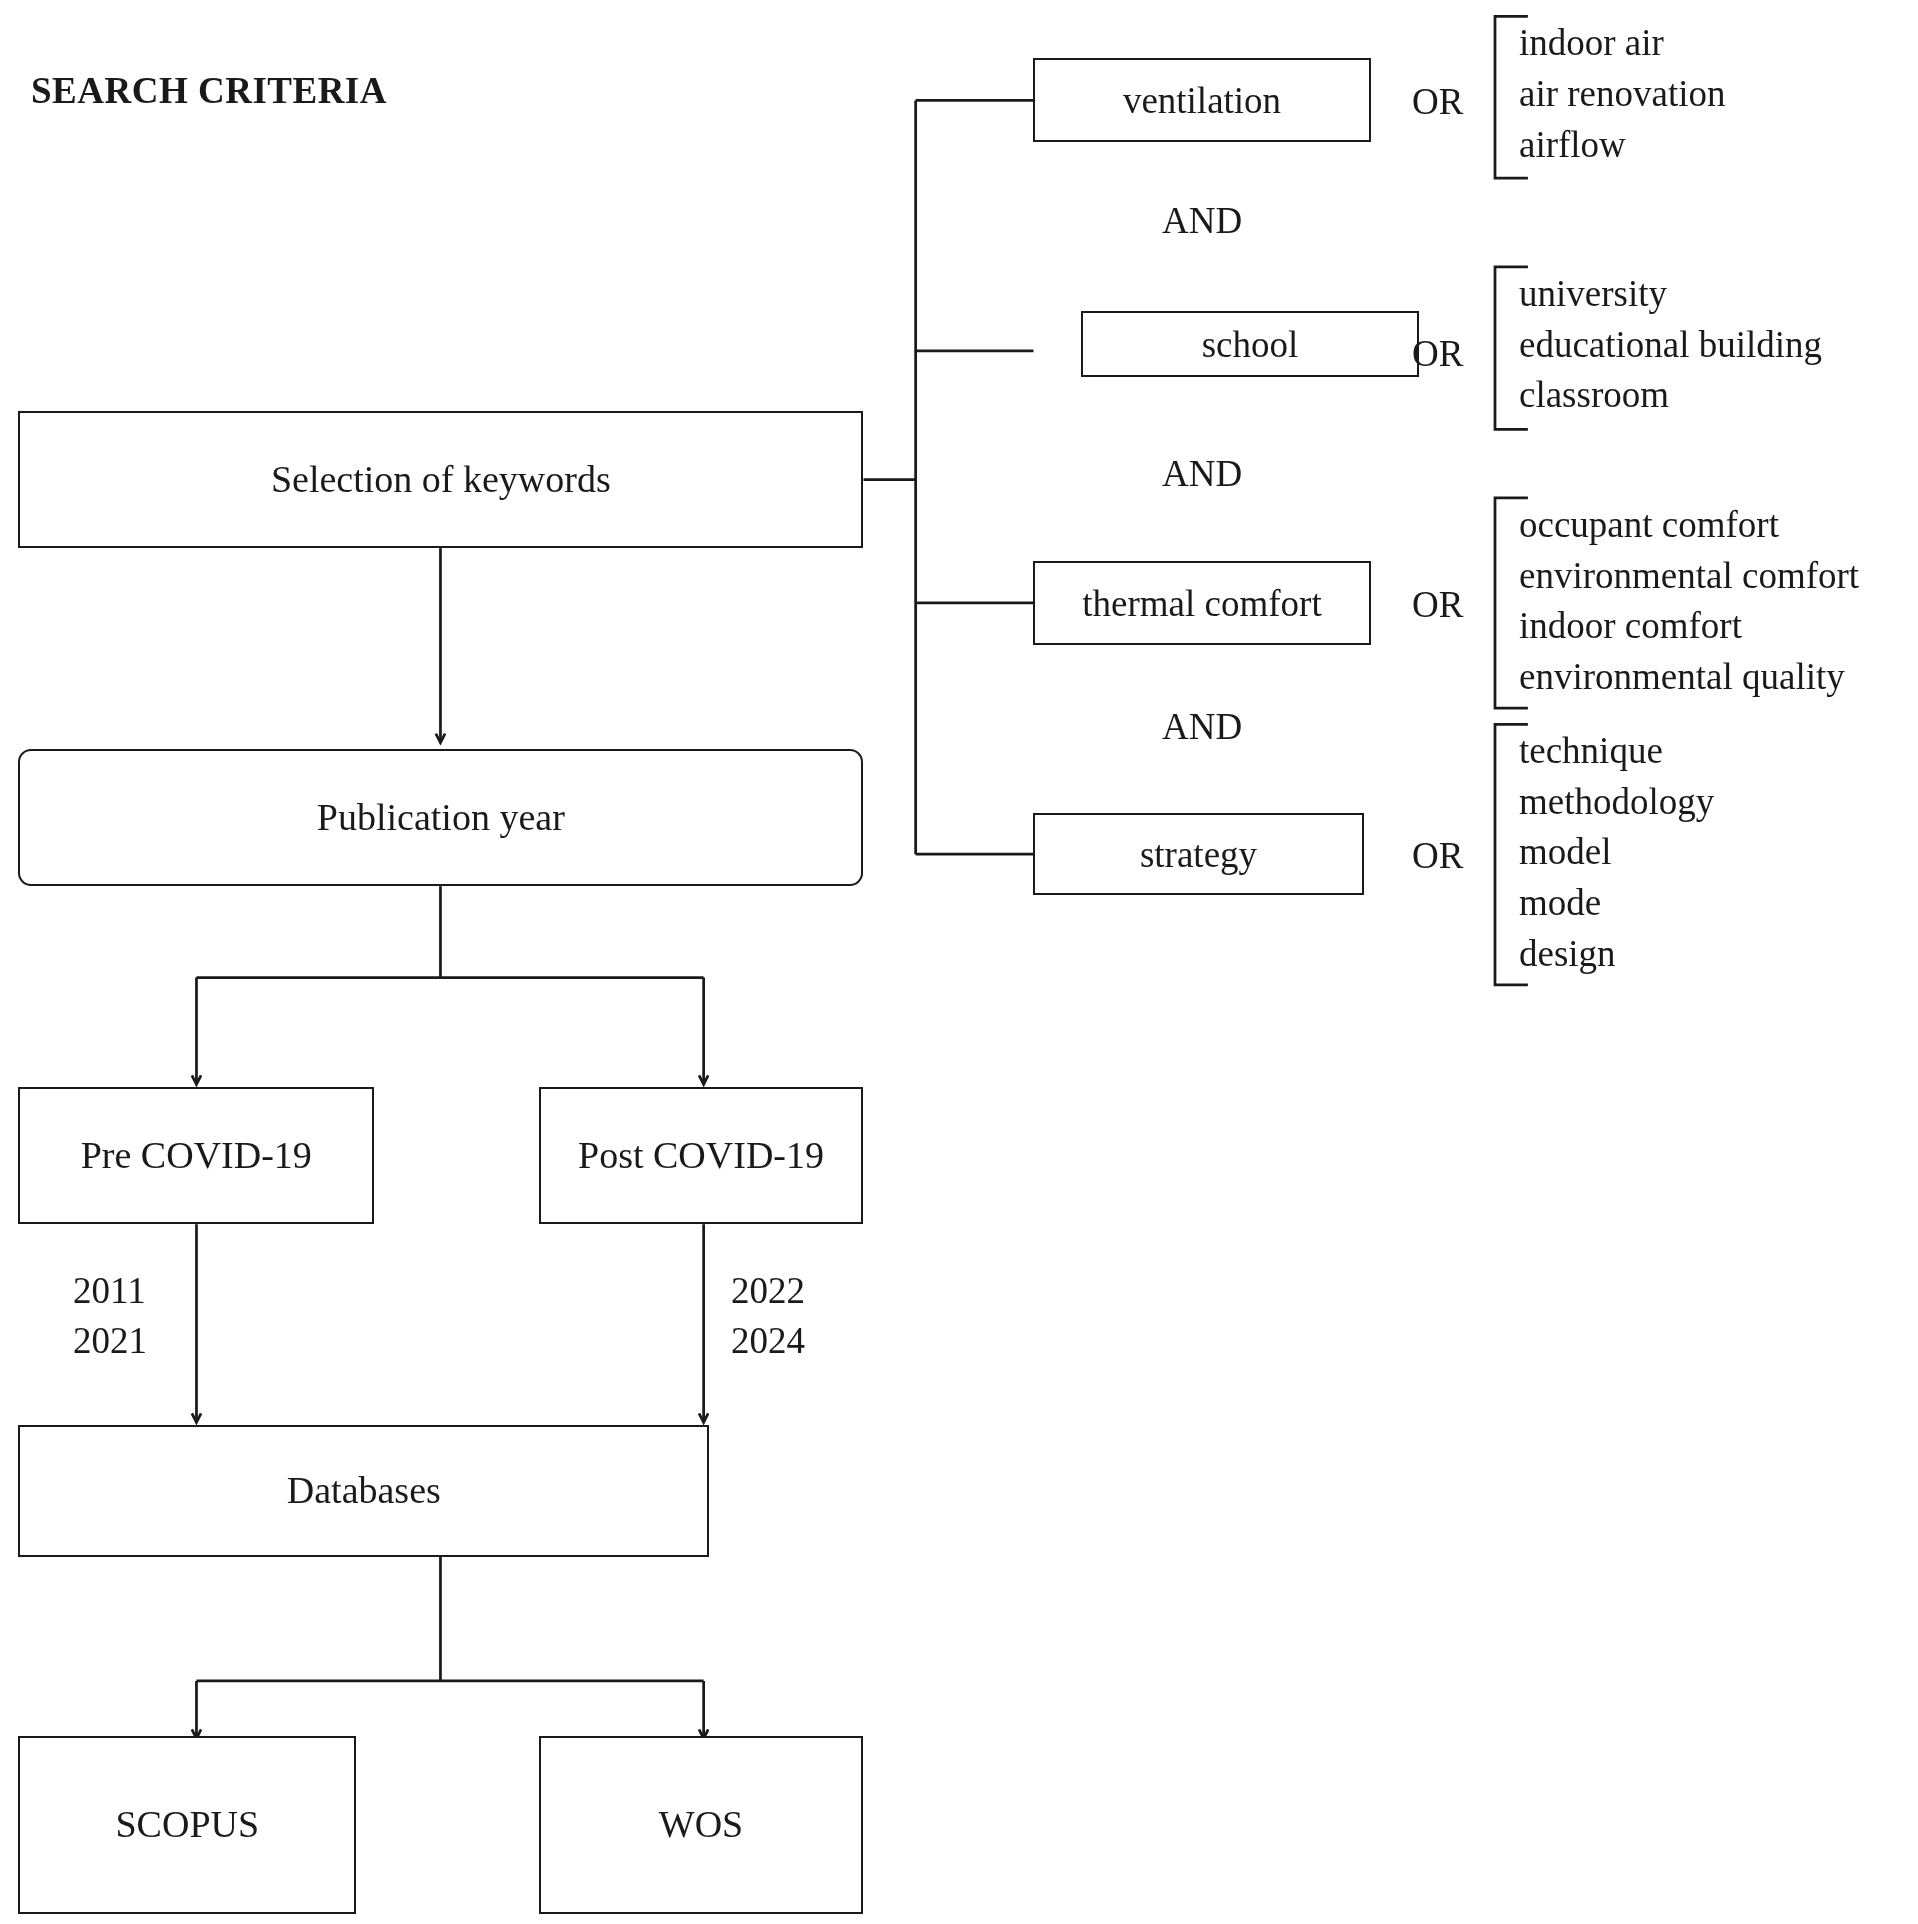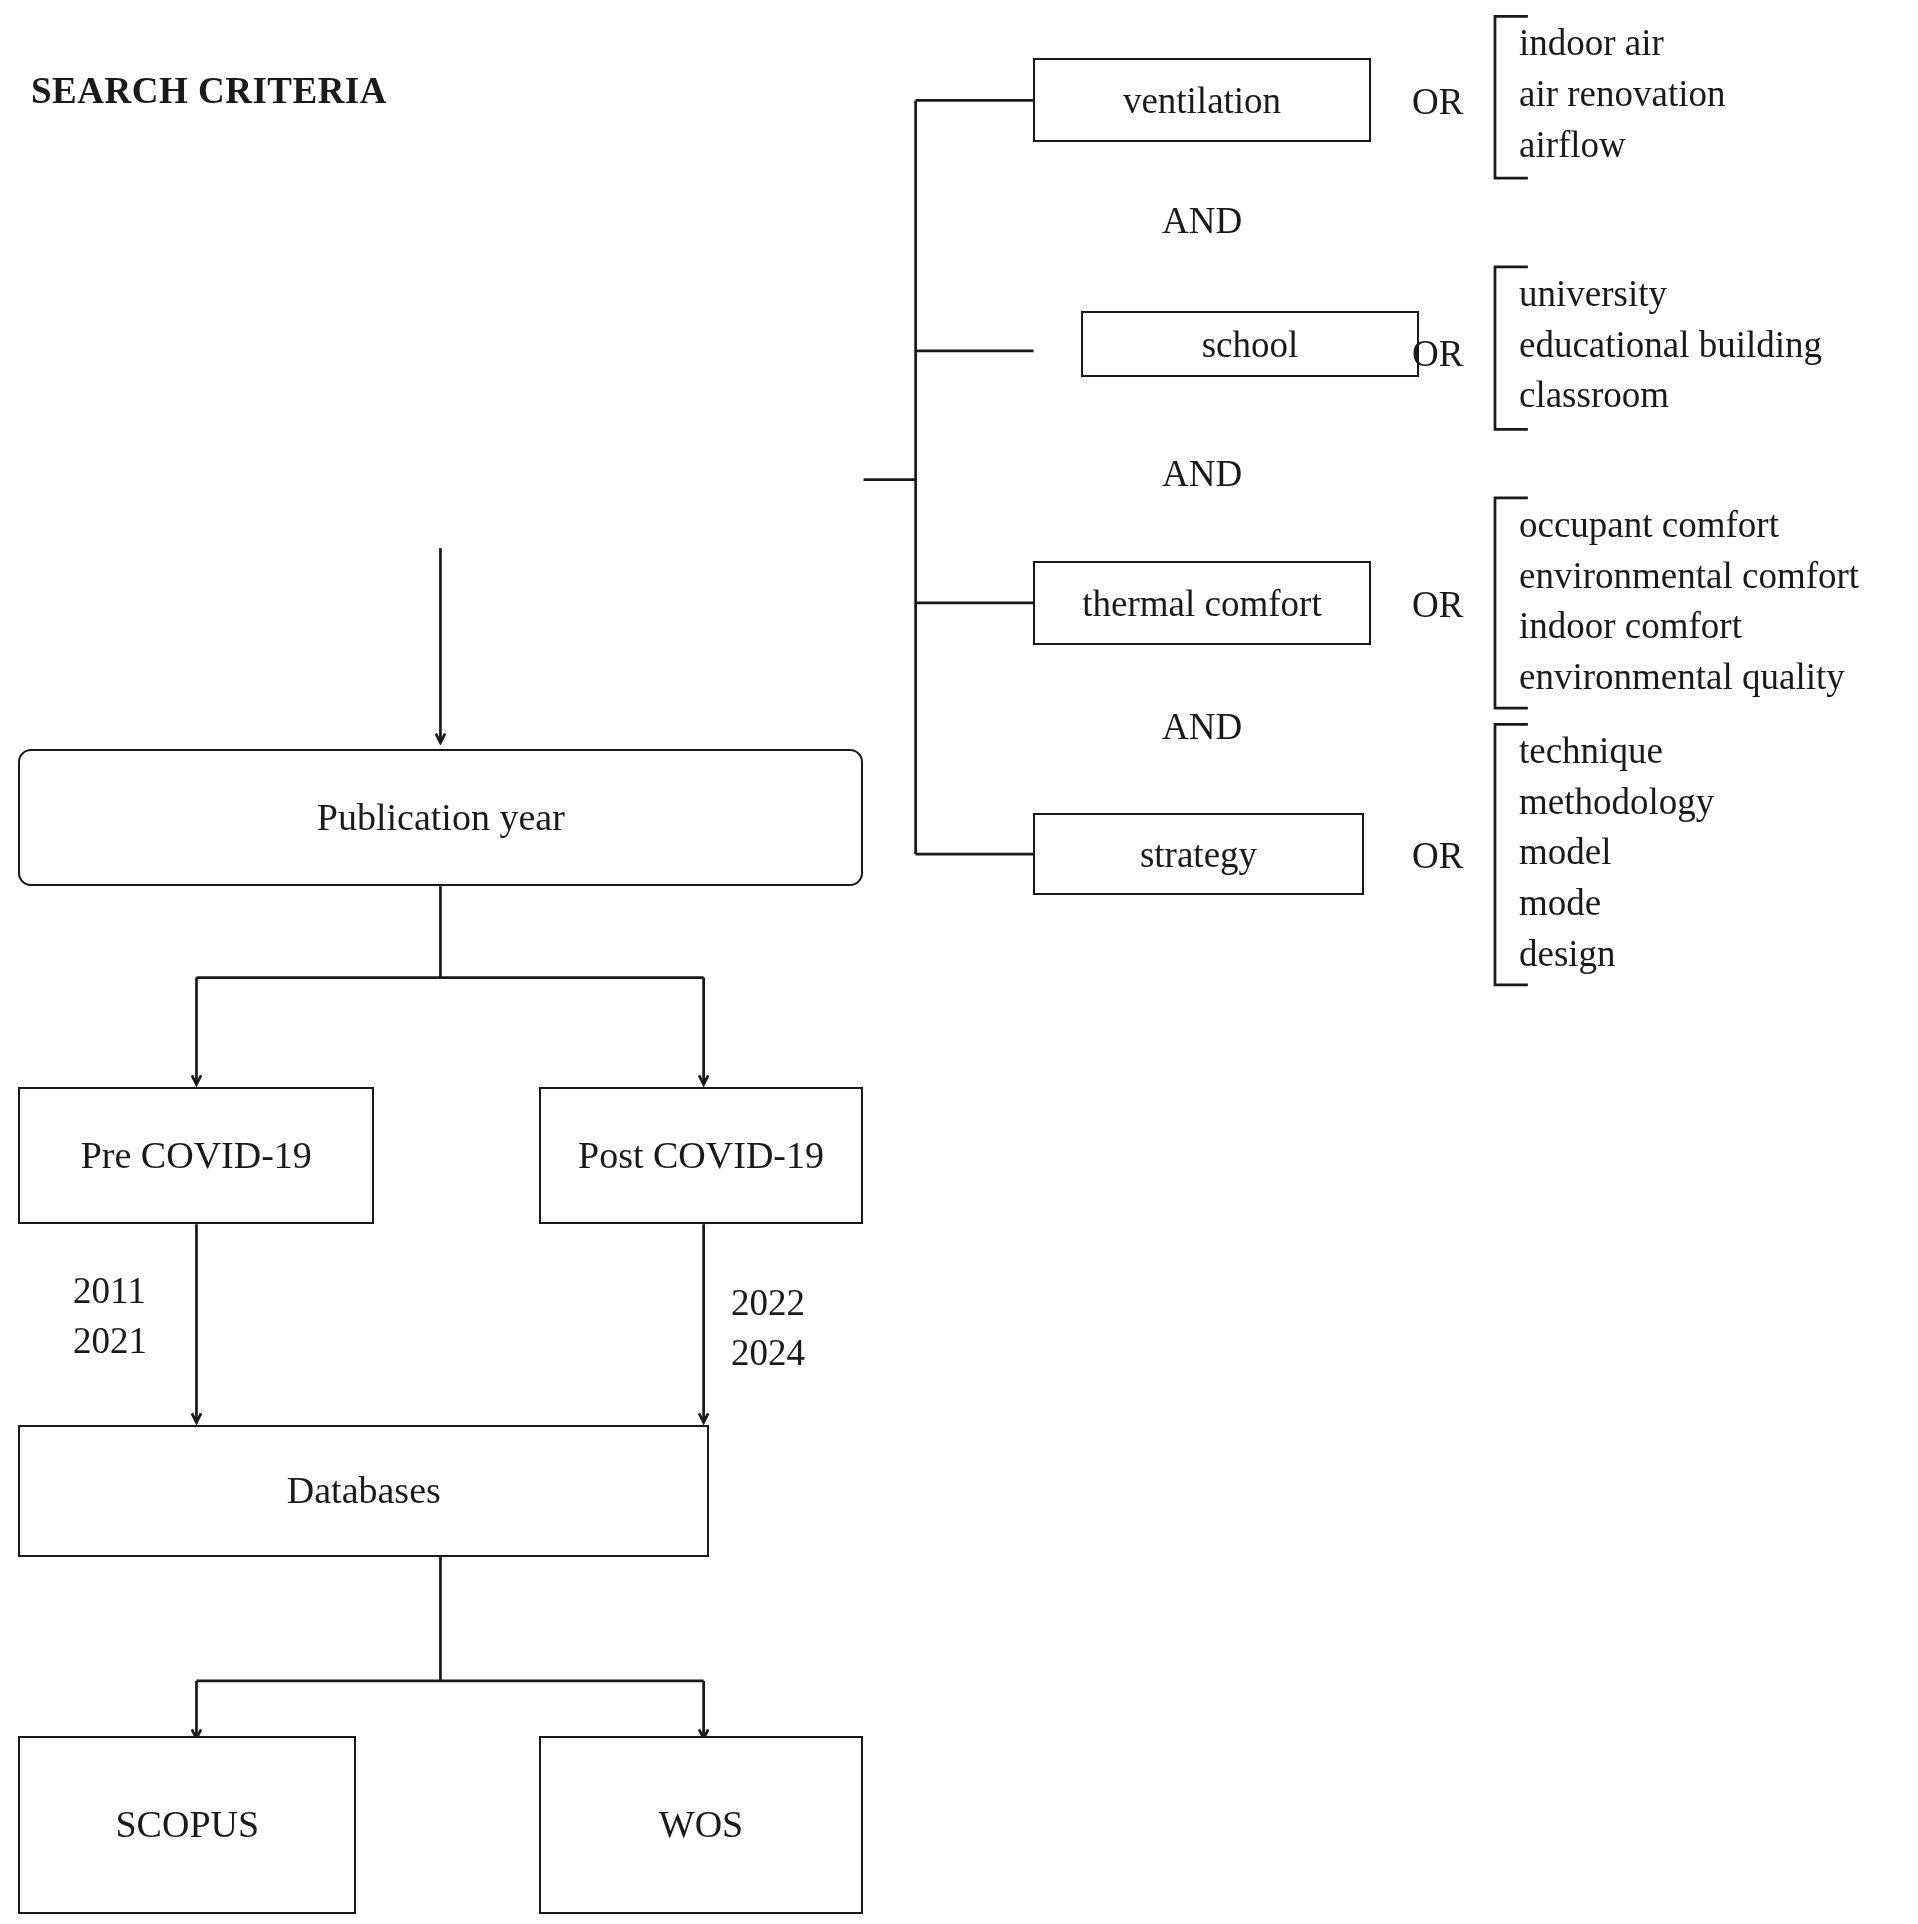--- a/index.html
+++ b/index.html
@@ -63,20 +63,23 @@
     <line x1="770" y1="1840" x2="770" y2="1902" marker-end="url(#arrow)"></line>
 
     <polyline points="1672,18 1636,18 1636,195 1672,195"></polyline>
     <polyline points="1672,292 1636,292 1636,470 1672,470"></polyline>
     <polyline points="1672,545 1636,545 1636,775 1636,775 1672,775"></polyline>
     <polyline points="1672,793 1636,793 1636,1078 1672,1078"></polyline>
   </svg>
 
   <div class="title" style="left:31px;top:69px;">SEARCH CRITERIA</div>
 
+  <div class="fbox" style="left:18.3px;top:411px;width:845px;height:137px;">
+    <span>Selection of keywords</span>
+  </div>
 
   <div class="fbox" style="left:18.3px;top:749px;width:845px;height:137px;border-radius:13px;">
     <span>Publication year</span>
   </div>
 
   <div class="fbox" style="left:18.3px;top:1087px;width:356px;height:137px;">
     <span>Pre COVID-19</span>
   </div>
 
   <div class="fbox" style="left:539px;top:1087px;width:324px;height:137px;">
@@ -93,21 +96,21 @@
 
   <div class="fbox" style="left:539px;top:1736px;width:324px;height:178px;">
     <span>WOS</span>
   </div>
 
   <div class="yr" style="left:73px;top:1266px;text-align:left;">
     <div>2011</div>
     <div>2021</div>
   </div>
 
-  <div class="yr" style="left:731px;top:1266px;text-align:right;margin-top:12px;">
+  <div class="yr" style="left:731px;top:1266px;text-align:right;">
     <div>2022</div>
     <div>2024</div>
   </div>
 
   <div class="kbox" style="left:1033px;top:58px;width:338px;height:84px;">
     <span>ventilation</span>
   </div>
   <div class="op" style="left:1412px;top:80px;">OR</div>
   <div class="oplist" style="left:1519px;top:18.3px;">
     <div>indoor air</div>

